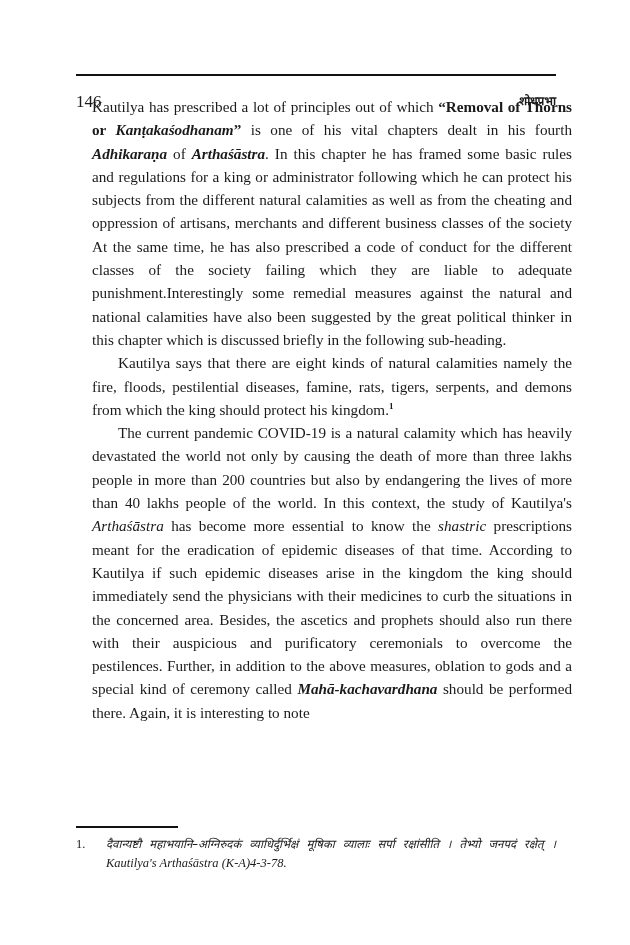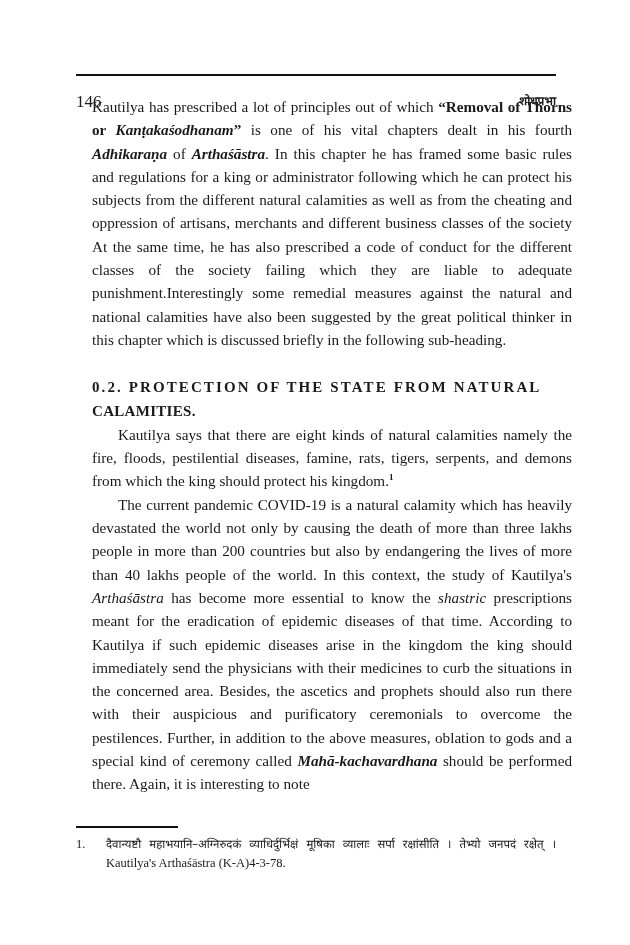--- a/index.html
+++ b/index.html
@@ -101,41 +101,41 @@
       line-height: 19px;
     }
     .fn-num {
       position: absolute;
       left: 0;
       top: 0;
     }
     .fn-text {
       margin-left: 30px;
       text-align: justify;
+      font-style: italic;
     }
     .deva {
       font-family: "DejaVu Sans", sans-serif;
       font-size: 11.5px;
     }
   </style>
 </head>
 <body>
 
 <div class="page">
 
   <div class="running-head">
     <span class="page-number">146</span>
     <span class="journal-title">शोधप्रभा</span>
   </div>
   <div class="head-rule"></div>
 
   <div class="body-text">
     <p><span>Kautilya has prescribed a lot of principles out of which </span><b><span>“Removal of Thorns or </span><i>Kanṭakaśodhanam</i><span>”</span></b><span> is one of his vital chapters dealt in his fourth </span><b><i>Adhikaraṇa</i></b><span> of </span><b><i>Arthaśāstra</i></b><span>. In this chapter he has framed some basic rules and regulations for a king or administrator following which he can protect his subjects from the different natural calamities as well as from the cheating and oppression of artisans, merchants and different business classes of the society At the same time,  he has also prescribed a code of conduct for the different classes of the society failing which they are liable to adequate punishment.Interestingly some remedial measures against the natural and national calamities have also been suggested by the great political thinker in this chapter which is discussed briefly in the following sub-heading.</span></p>
 
-    <p class="section-heading"><span>0.2. PROTECTION OF THE STATE FROM NATURAL</span><br><span class="second">CALAMITIES.</span></p>
 
     <p class="indent"><span>Kautilya says that there are eight kinds of natural calamities namely the fire, floods, pestilential diseases, famine, rats, tigers, serpents, and demons from which the king should protect his kingdom.</span><sup>1</sup></p>
 
     <p class="indent"><span>The current pandemic COVID-19 is a natural calamity which has heavily devastated the world not only by causing the death of more than three lakhs people in more than 200 countries but also by endangering the lives of more than 40 lakhs people of the world. In this context, the study of Kautilya's </span><i>Arthaśāstra</i><span> has become more essential to know the </span><i>shastric</i><span> prescriptions meant for the eradication of epidemic diseases of that time. According to Kautilya if such epidemic diseases arise in the kingdom the king should immediately send the physicians with their medicines to curb the situations in the concerned area. Besides, the ascetics and prophets should also run there with their auspicious and purificatory ceremonials to overcome the pestilences. Further, in addition to the above measures, oblation to gods and a special kind of ceremony called </span><b><i>Mahā-kachavardhana</i></b><span> should be performed there. Again, it is interesting to note</span></p>
   </div>
 
   <div class="footnote-rule"></div>
 
   <div class="footnote">
     <span class="fn-num">1.</span>

